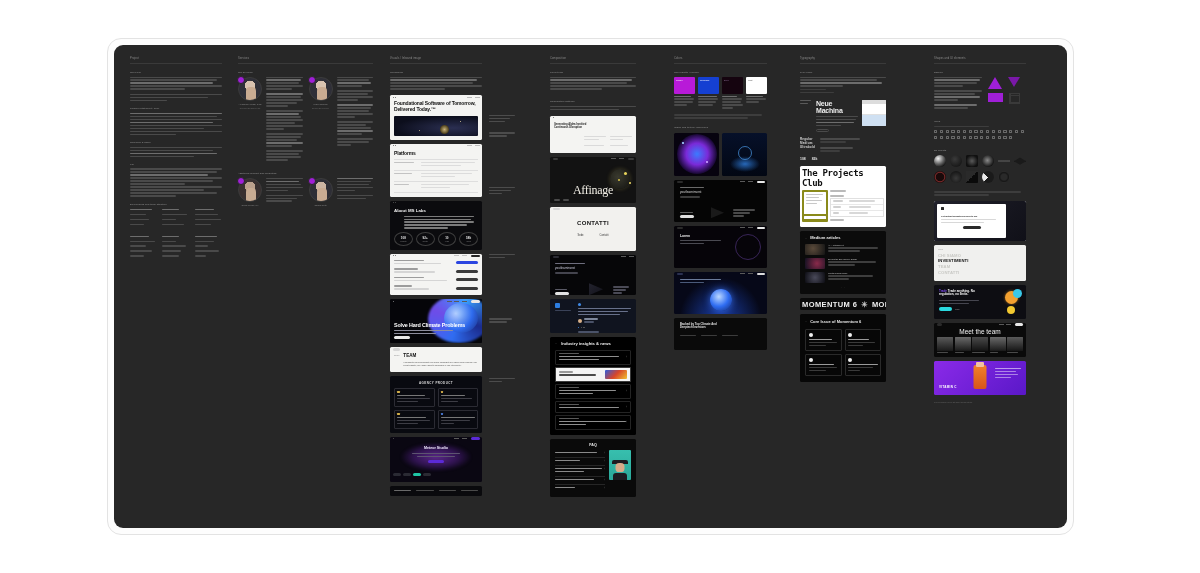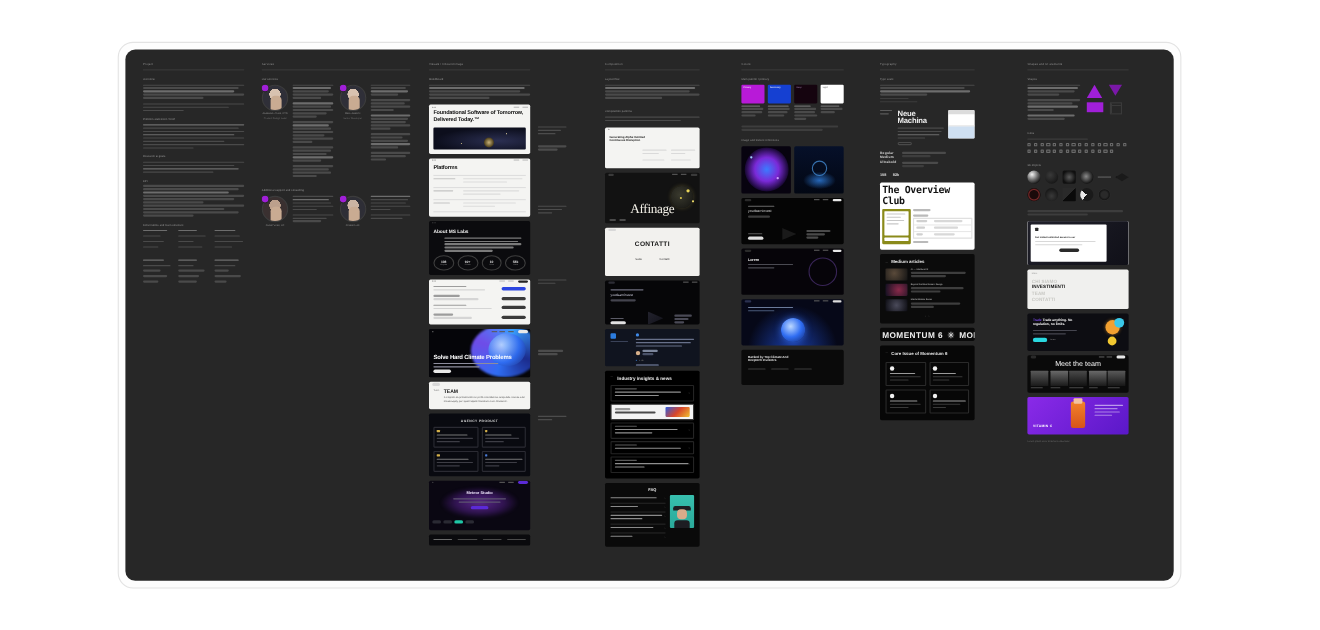--- a/index.html
+++ b/index.html
@@ -1137,21 +1137,21 @@
               <div class="tl w30 dim"></div>
           </div>
         </div>
         <div style="display:flex;gap:6px;margin-top:4px">
           <div style="font-size:3.4px;color:#e0e0e0;font-weight:700">108</div>
           <div style="font-size:3.4px;color:#e0e0e0;font-weight:700">82k</div>
         </div>
 
         <div class="shot light" style="width:86px;margin-top:5px;background:#fff;padding-bottom:3px">
           <div style="padding:2px 2px 0">
-            <div class="dirclub">The Overview Club</div>
+            <div class="dirclub">The Projects Club</div>
           </div>
           <div style="display:flex;gap:2px;padding:2px">
             <div style="width:26px;background:#8a8a1a;border-radius:1px;padding:2px">
               <div style="background:#fff;height:22px;border-radius:.5px;padding:1.5px">
                   <div class="tl w90" style="background:#c8c8c8"></div>
                   <div class="tl w70" style="background:#c8c8c8"></div>
                   <div class="tl w85" style="background:#c8c8c8"></div>
                   <div class="tl w60" style="background:#c8c8c8"></div>
                 </div>
               <div style="margin-top:2px;height:3px;background:#fff;border-radius:.5px"></div>

